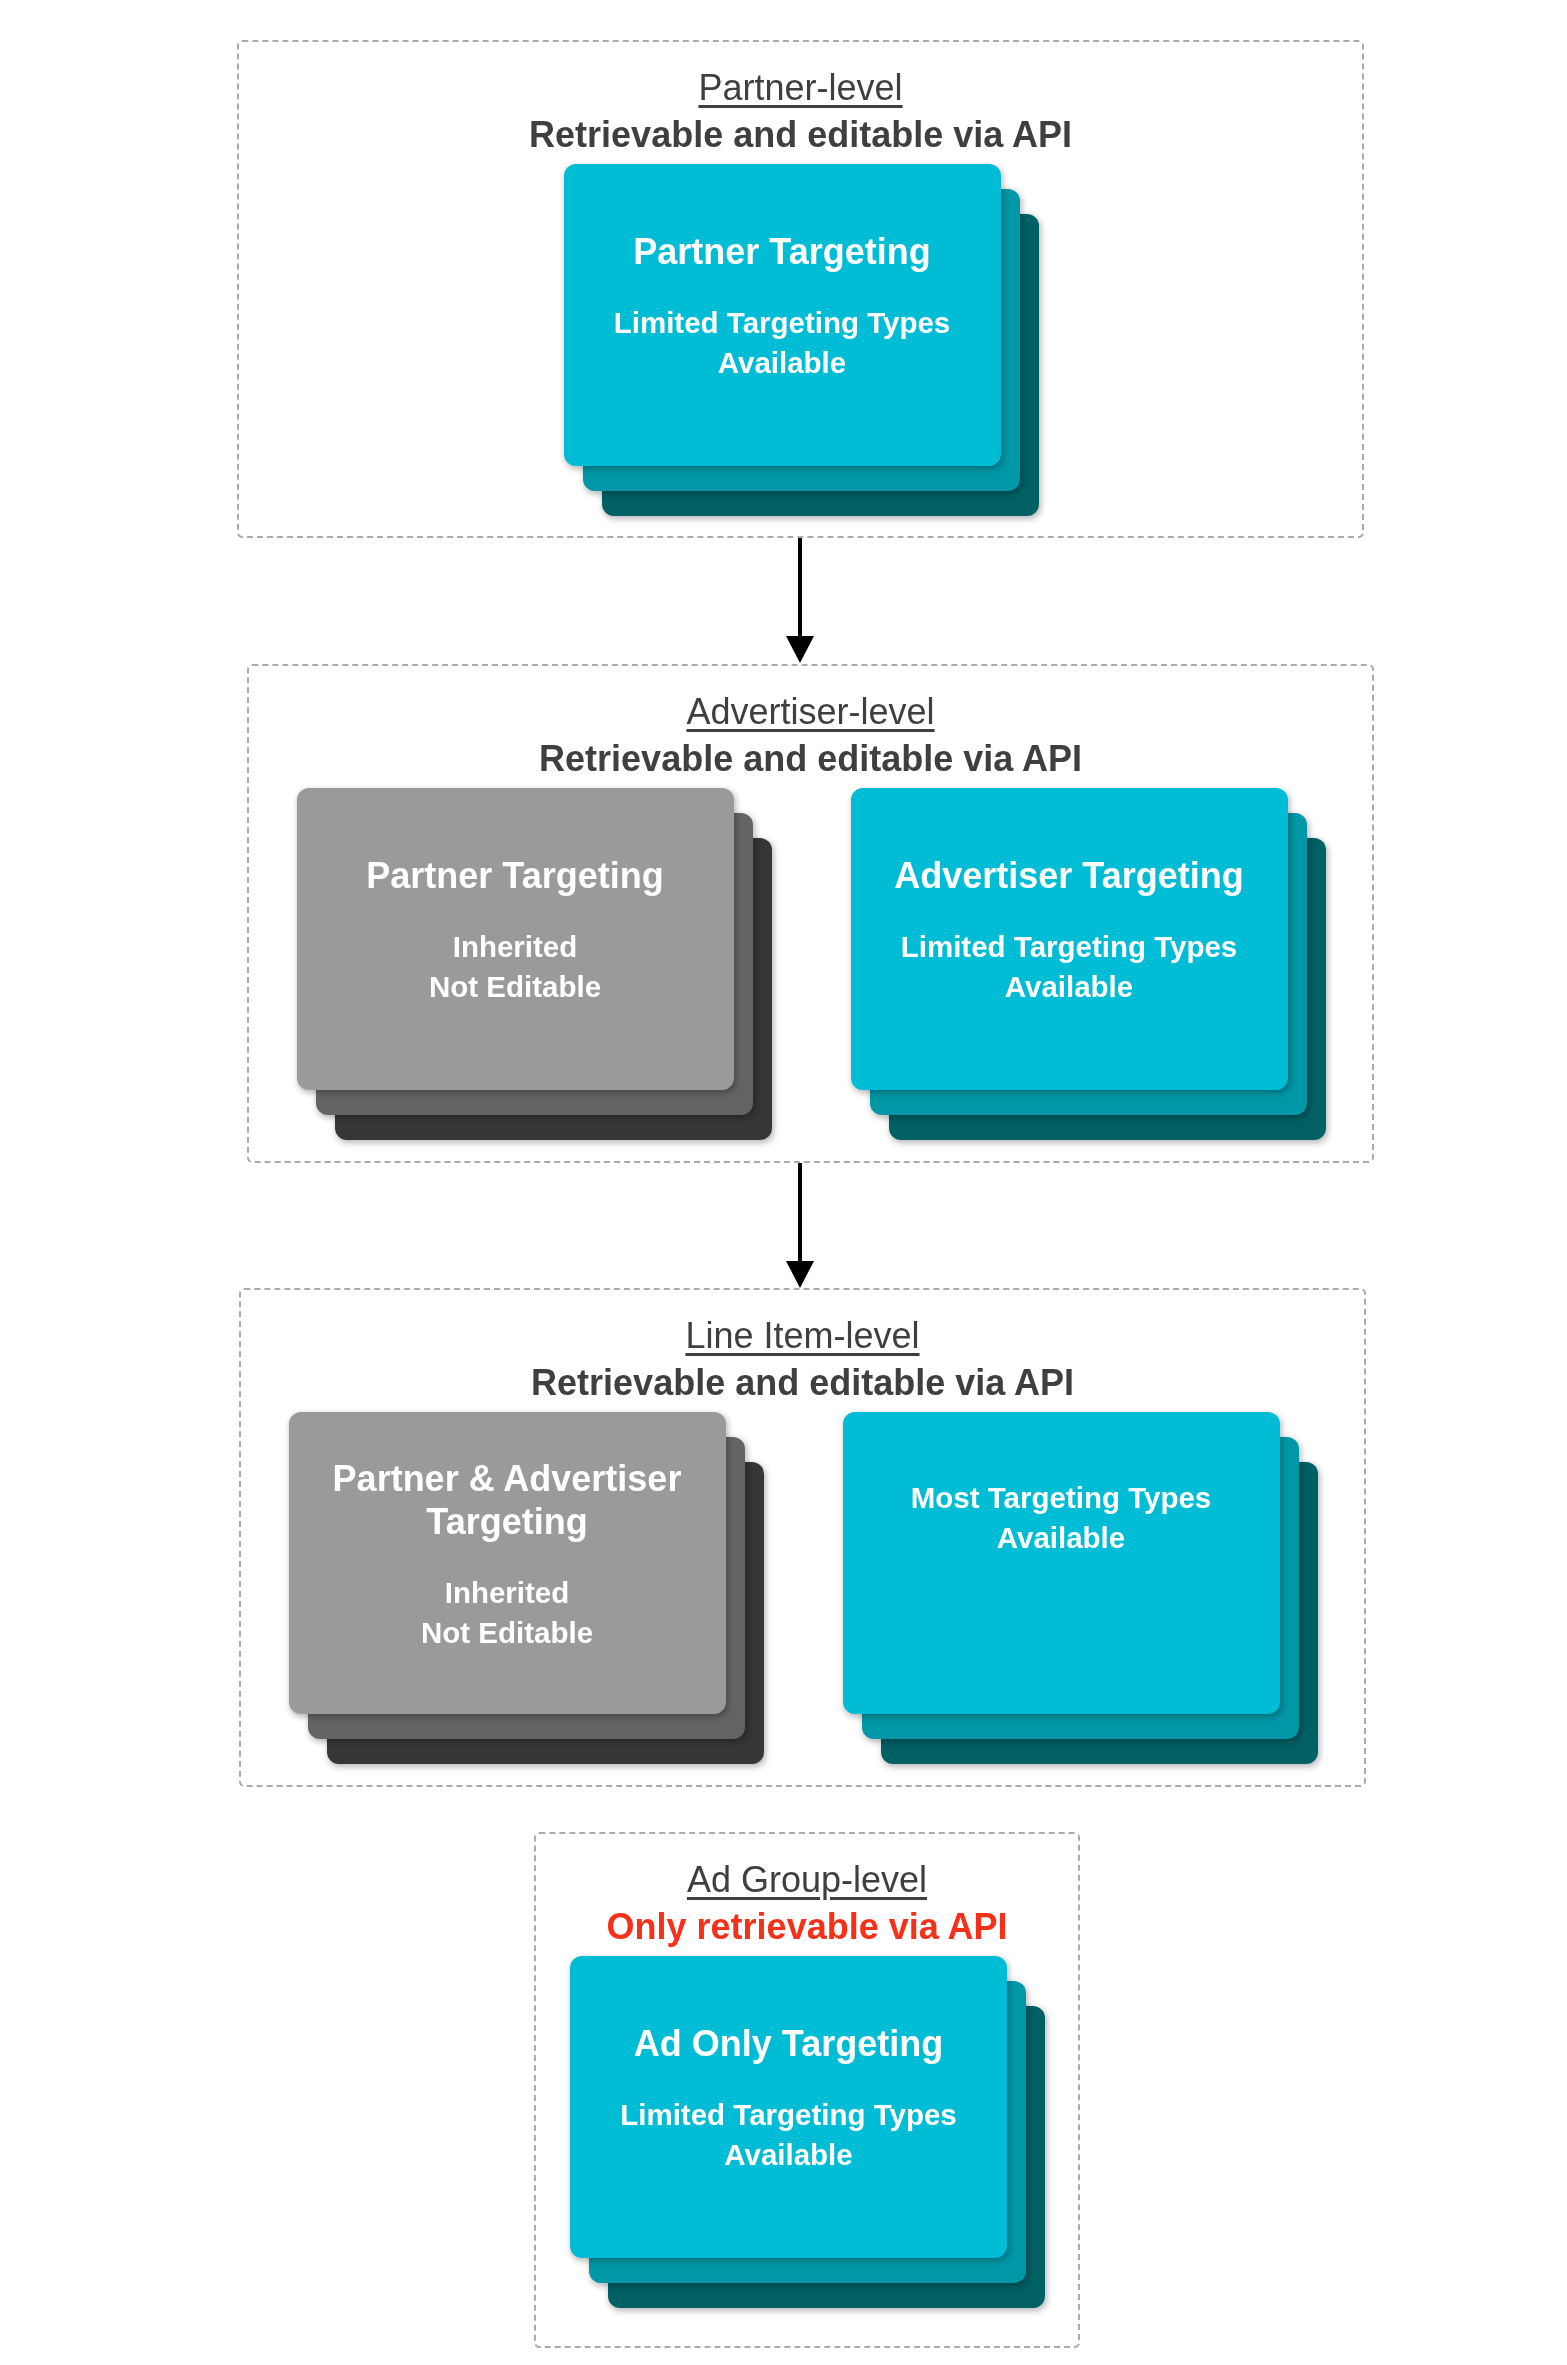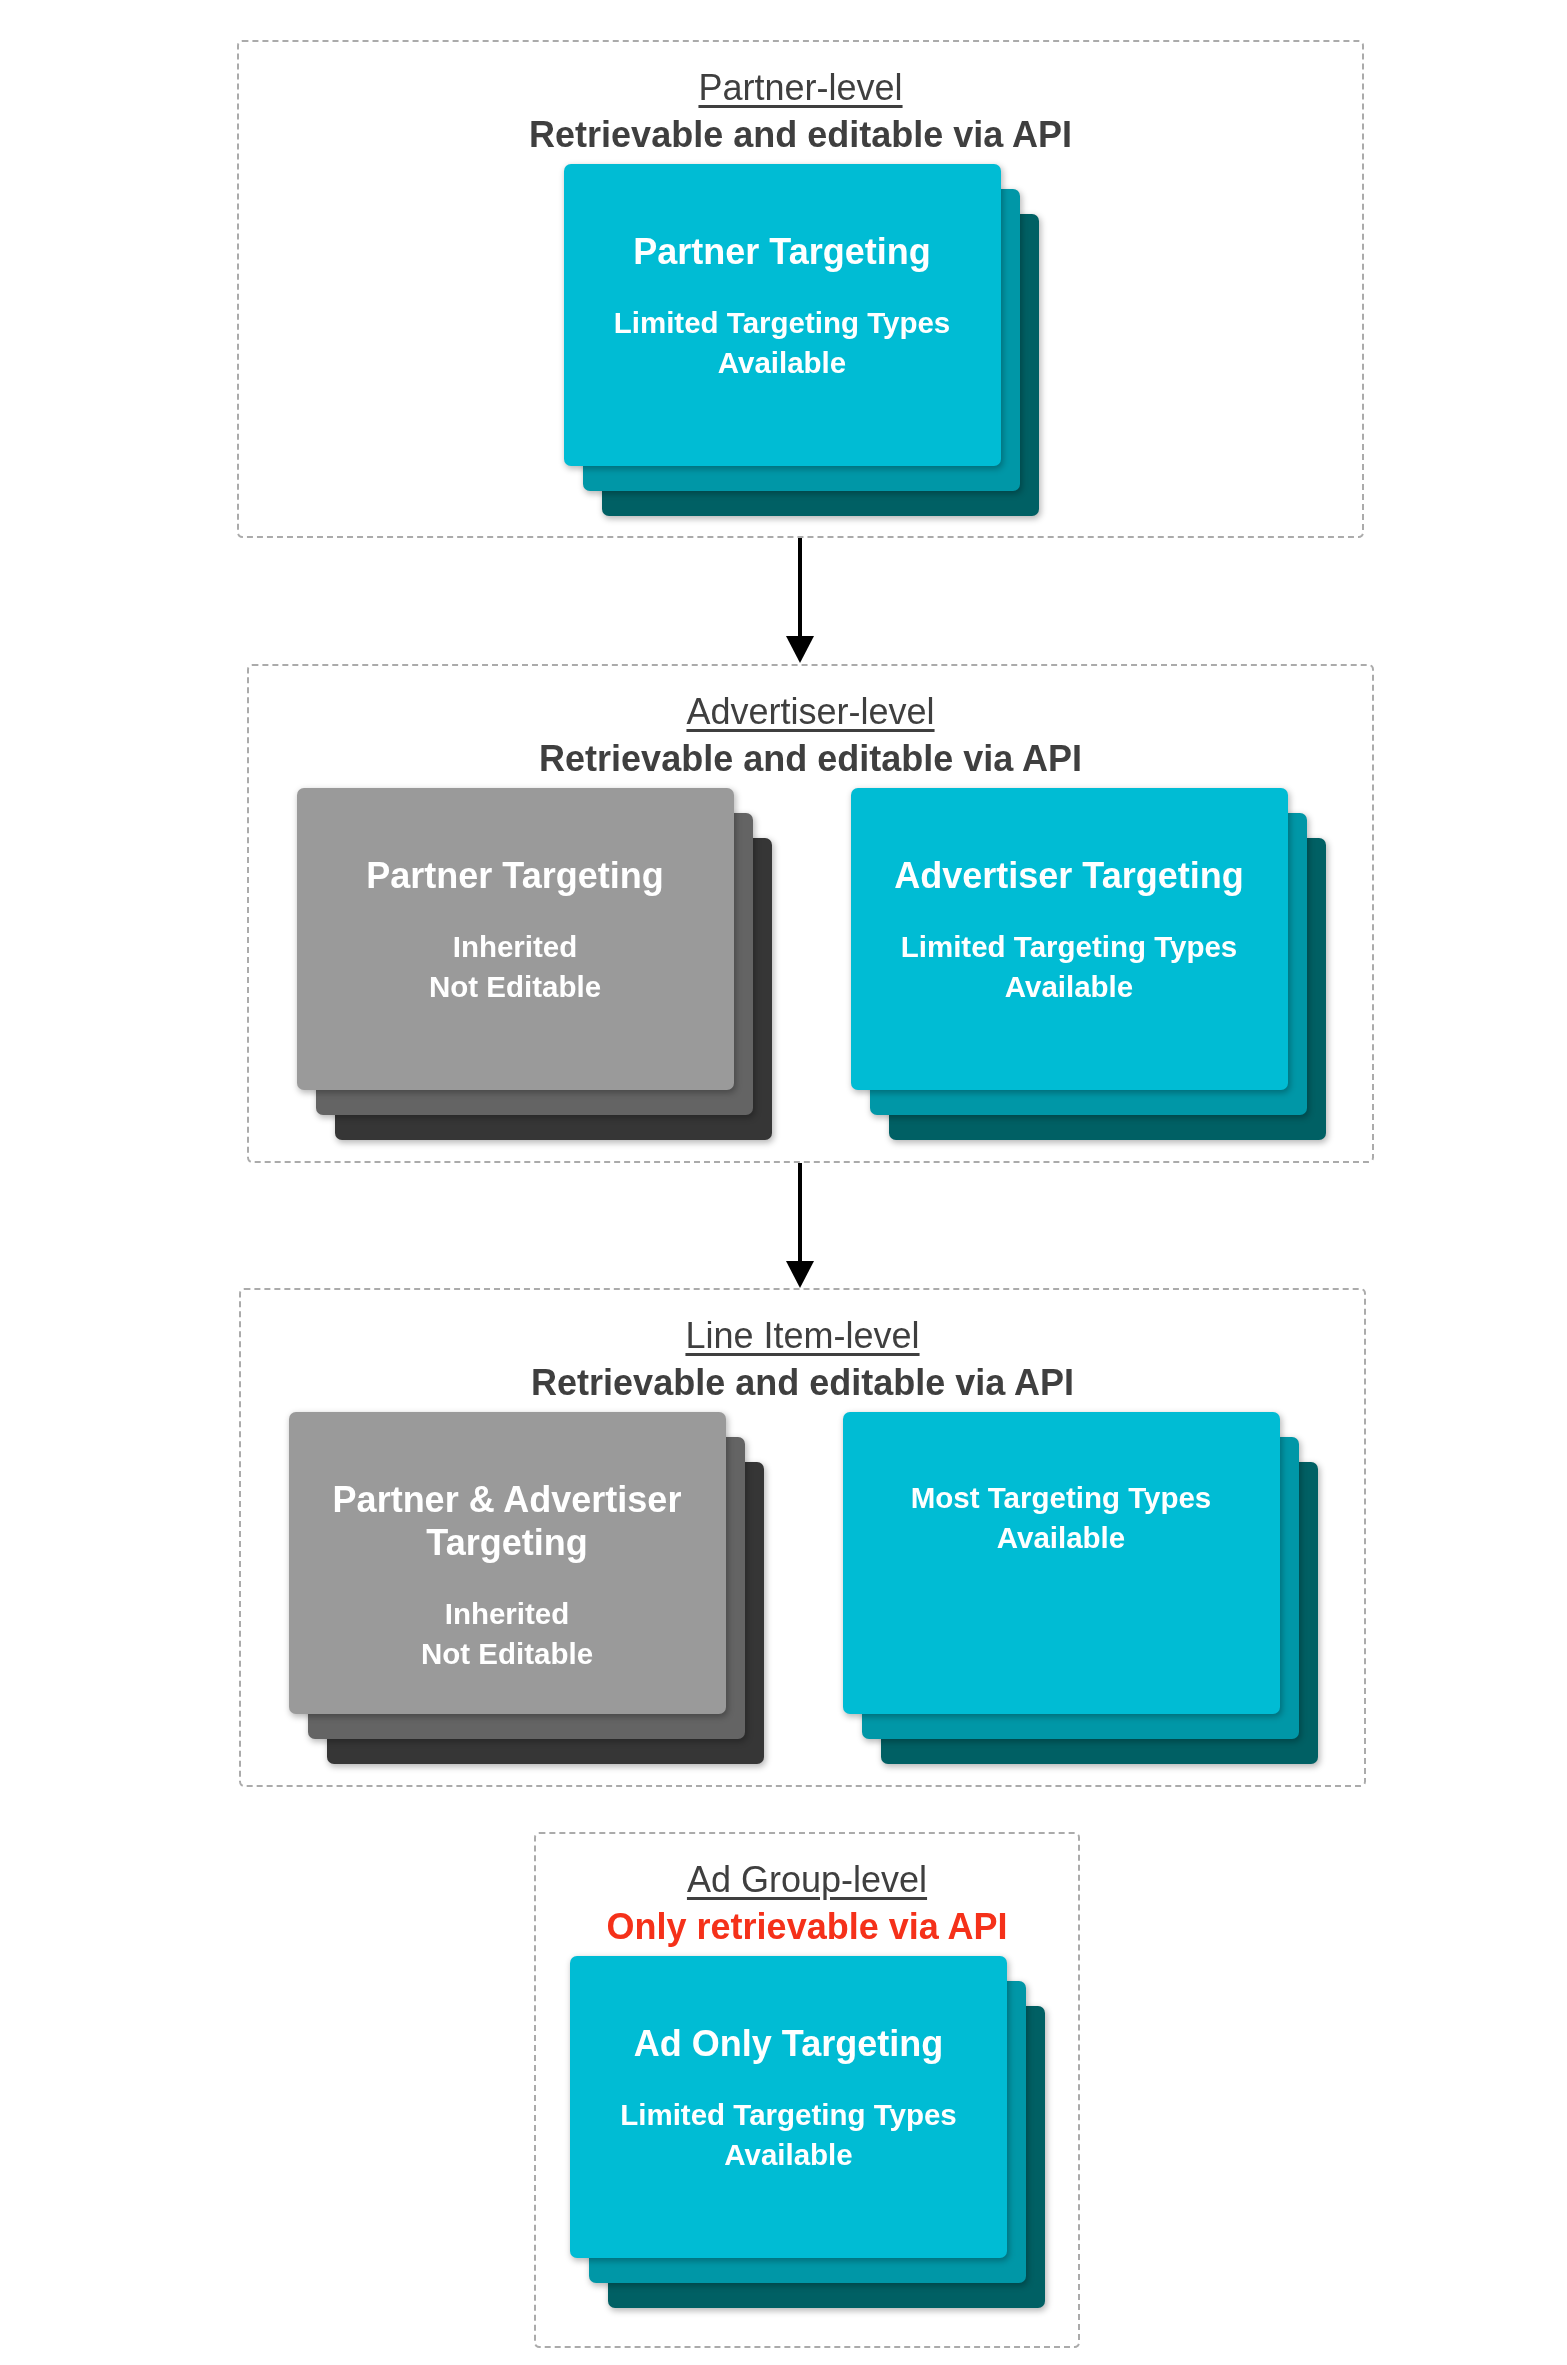--- a/index.html
+++ b/index.html
@@ -46,33 +46,33 @@
     display: flex;
     justify-content: center;
     gap: 80px;
     margin-top: 7.1px;
   }
   .stack { position: relative; width: 474px; height: 352px; }
   .layer, .card-front {
     position: absolute;
     width: 437px;
     height: 302px;
-    border-radius: 7px;
+    border-radius: 12px;
     box-sizing: border-box;
     box-shadow: 1.8px 2.7px 6.3px rgba(0,0,0,0.28);
   }
   .layer.back { left: 38px; top: 50px; }
   .layer.mid  { left: 19px; top: 25px; }
   .card-front {
     left: 0; top: 0;
     color: #ffffff;
     text-align: center;
     padding: 66px 18px 0 18px;
   }
-  .stack.two-line .card-front { padding-top: 66px; }
+  .stack.two-line .card-front { padding-top: 45px; }
 
   .teal .layer.back { background: var(--teal-back, #006064); }
   .teal .layer.mid  { background: var(--teal-mid, #0097a7); }
   .teal .card-front { background: var(--teal-front, #00bcd4); }
   .gray .layer.back { background: var(--gray-back, #363636); }
   .gray .layer.mid  { background: var(--gray-mid, #646464); }
   .gray .card-front { background: var(--gray-front, #9a9a9a); }
 
   .card-title {
     font-size: 36px;

